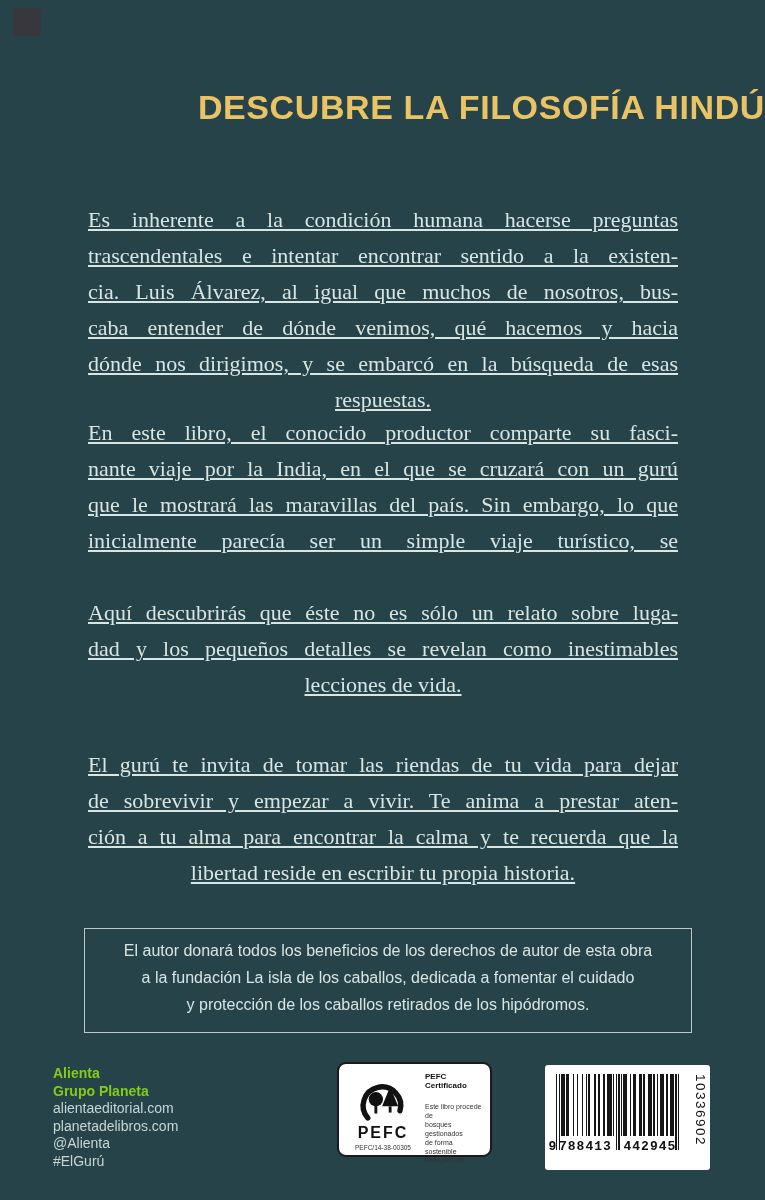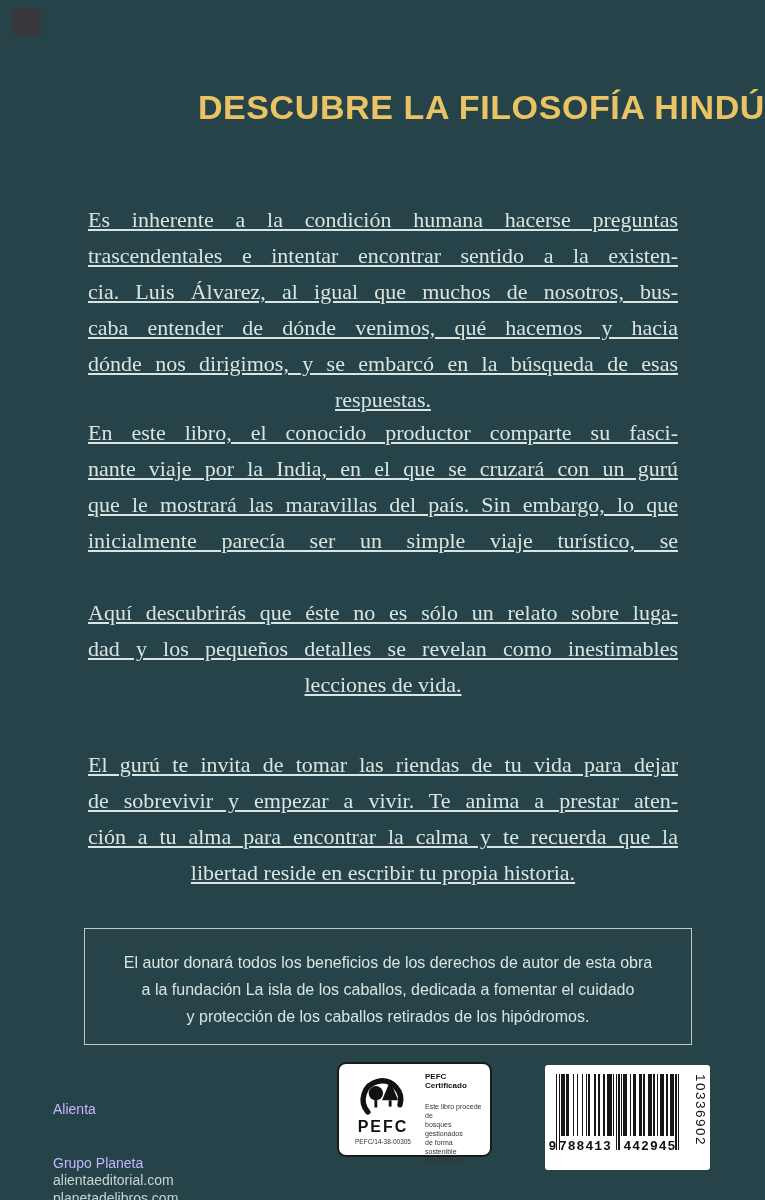--- a/index.html
+++ b/index.html
@@ -14,32 +14,32 @@
     color:var(--accent,#e9c364);font-weight:bold;font-size:34px;line-height:45px;
     letter-spacing:0.6px;font-family:"Liberation Sans","DejaVu Sans",sans-serif;}
 
   .para{position:absolute;left:88px;width:590px;color:var(--fg,#d8e5e1);
     font-family:"Liberation Serif","DejaVu Serif",serif;font-size:22px;line-height:36px;text-decoration:underline;}
   .jline{text-align:justify;text-align-last:justify;}
   .lline{text-align:center;}
   #para1{top:202px;} #para2{top:415px;} #para3{top:595px;} #para4{top:747px;}
 
   .note-box{position:absolute;left:84px;top:928px;width:608px;box-sizing:border-box;
-    border:1.5px solid rgba(225,236,232,0.8);padding:20px 10px 14px 10px;
+    border:1.5px solid rgba(225,236,232,0.8);padding:8px 10px 14px 10px;
     color:var(--fg,#d8e5e1);font-size:16px;line-height:27px;text-align:center;}
 
   .publisher{position:absolute;left:53px;top:1065px;color:#c6d6d2;
     font-size:14px;line-height:17.5px;}
-  .publisher .bold{font-weight:normal;color:#c4b5fd;margin-top:36px;}
+  .publisher .bold{font-weight:bold;color:#84cc16;}
 
   
   .pefc-box{position:absolute;left:337px;top:1062px;width:155px;height:95px;
     box-sizing:border-box;background:#ffffff;border:2px solid #1a1a1a;border-radius:9px;
     display:flex;padding:5px 6px 4px 7px;color:#222;}
-  .pefc-left{width:74px;display:flex;flex-direction:column;align-items:center;}
+  .pefc-left{width:74px;display:flex;flex-direction:column;align-items:center;justify-content:flex-end;}
   .pefc-left svg{display:block;margin-top:1px;}
   .pefc-wordmark{font-weight:bold;font-size:16px;letter-spacing:2px;color:#111;
     line-height:16px;margin-top:-1px;}
   .pefc-license{font-size:6.5px;color:#333;margin-top:3px;white-space:nowrap;}
   .pefc-right{flex:1;display:flex;flex-direction:column;padding-left:5px;padding-top:3px;}
   .pefc-cert{font-weight:bold;font-size:8px;color:#111;}
   .pefc-desc{font-size:7px;line-height:9px;color:#333;margin-top:12px;}
   .pefc-url{font-size:7px;color:#333;margin-top:auto;margin-bottom:3px;}
 
   

